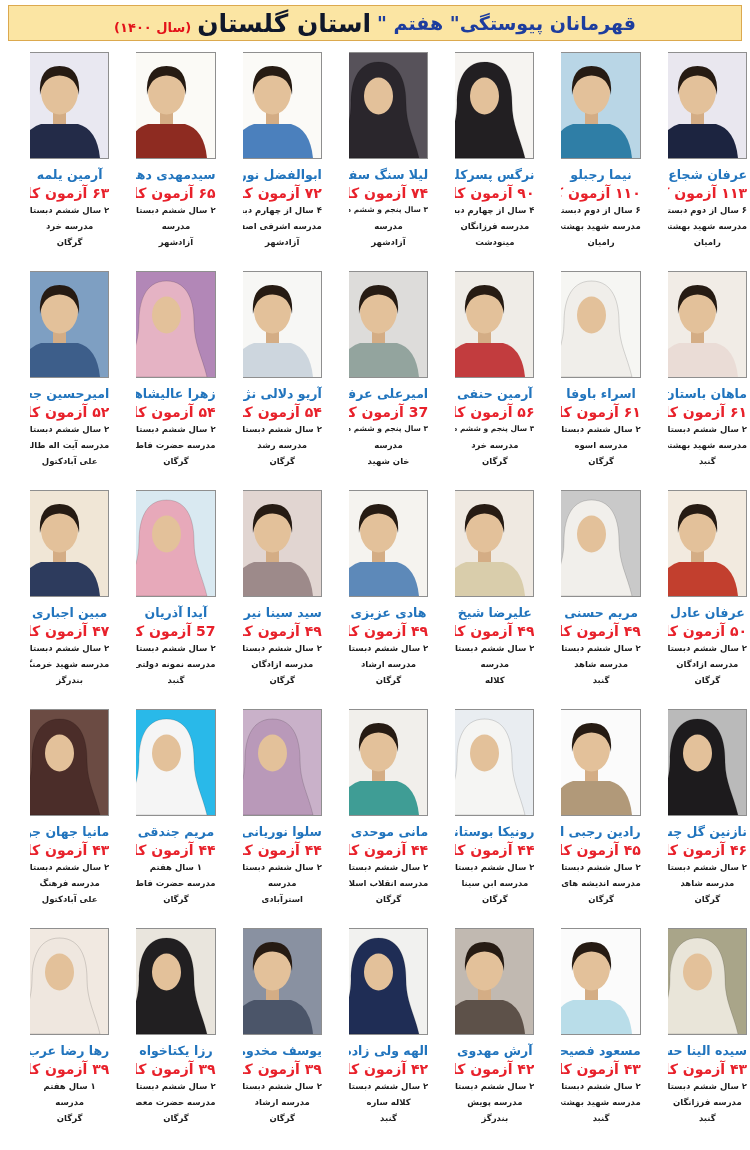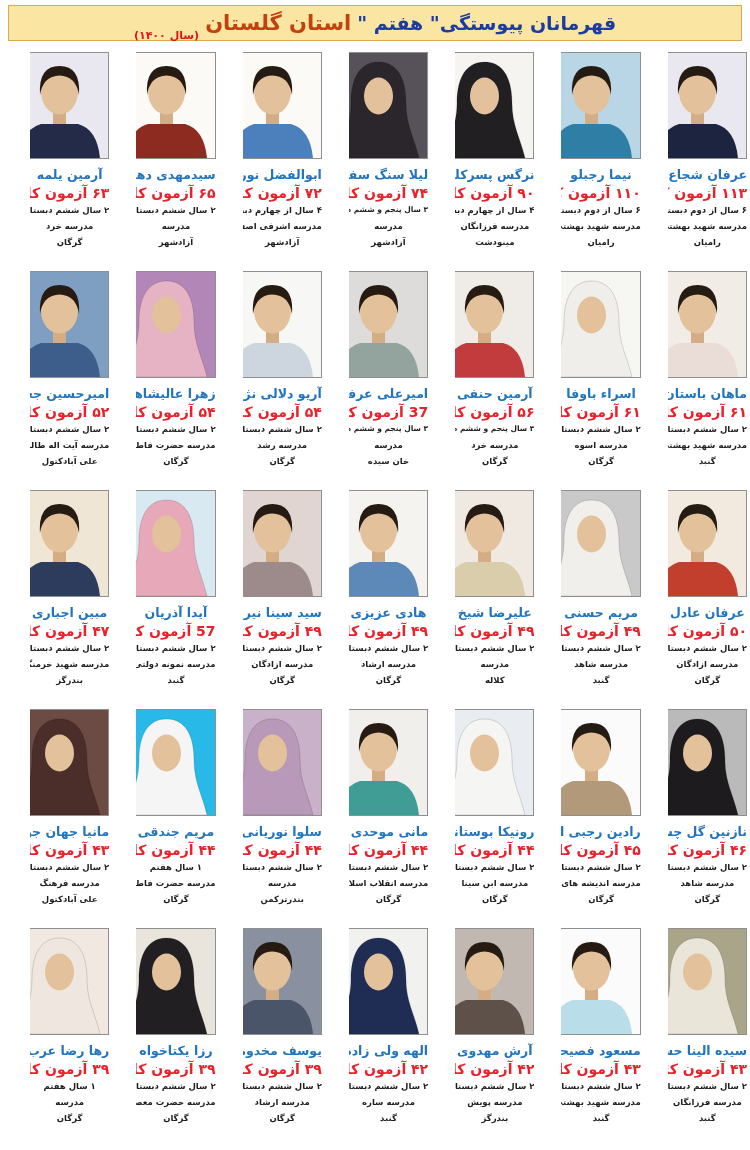--- a/index.html
+++ b/index.html
@@ -9,22 +9,22 @@
     direction:rtl;
   }
   .page{width:750px;height:1150px;position:relative;}
   .banner{
     margin:5px 8px 3px 8px;height:36px;
     background:#fbe5a3;border:1px solid #dca94e;
     display:flex;align-items:center;justify-content:center;
     gap:6px;box-sizing:border-box;
   }
   .banner .t-blue{color:#1d3d9e;font-weight:bold;font-size:19px;}
-  .banner .t-red{color:#c2410c;font-weight:bold;font-size:21px;}
-  .banner .t-year{color:#e31219;font-weight:bold;font-size:11px;position:relative;top:12px;}
+  .banner .t-red{color:#0f172a;font-weight:bold;font-size:25px;}
+  .banner .t-year{color:#e31219;font-weight:bold;font-size:13px;position:relative;top:4px;}
   .grid{
     display:grid;grid-template-columns:repeat(7,1fr);
     padding:2px 3px 0 3px;direction:rtl;
   }
   .card{
     height:219px;text-align:center;padding-top:6px;box-sizing:border-box;
     overflow:hidden;
     margin-left:27px;
   }
   .photo{
@@ -226,21 +226,21 @@
     <rect x="42" y="58" width="13" height="16" fill="#d4ad85"></rect>
     <path d="M8,105 Q11,76 30,71 L67,71 Q86,76 89,105 Z" fill="#93a49e"></path>
     <ellipse cx="48.5" cy="39" rx="18.5" ry="22.5" fill="#e3c19a"></ellipse>
     <path d="M29,42 Q27,13 48.5,13 Q70,13 68,42 Q65,23 48.5,22.5 Q32,23 29,42 Z" fill="#261b13"></path>
   </svg>
         </div>
     <div class="name">امیرعلی عرفان</div>
     <div class="tests">37 آزمون کانون</div>
     <div class="line l1" style="font-size: 7.5px;">۳ سال پنجم و ششم دبستان و هفتم</div>
     <div class="line l2">مدرسه</div>
-    <div class="line l3">خان سیده</div>
+    <div class="line l3">خان شهید</div>
   </div>
 
   <div class="card">
     <div class="photo">
           <svg width="97" height="105" viewBox="0 0 97 105" xmlns="http://www.w3.org/2000/svg">
     <rect width="97" height="105" fill="#f7f7f5"></rect>
     <rect x="42" y="58" width="13" height="16" fill="#d4ad85"></rect>
     <path d="M8,105 Q11,76 30,71 L67,71 Q86,76 89,105 Z" fill="#cdd6de"></path>
     <ellipse cx="48.5" cy="39" rx="18.5" ry="22.5" fill="#e3c19a"></ellipse>
     <path d="M29,42 Q27,13 48.5,13 Q70,13 68,42 Q65,23 48.5,22.5 Q32,23 29,42 Z" fill="#261b13"></path>
@@ -469,21 +469,21 @@
           <svg width="97" height="105" viewBox="0 0 97 105" xmlns="http://www.w3.org/2000/svg">
     <rect width="97" height="105" fill="#c9b1c9"></rect>
     <path d="M48.5,9 C26,9 21,32 21,50 C21,72 13,84 8,105 L89,105 C84,84 76,72 76,50 C76,32 71,9 48.5,9 Z" fill="#b999b9" stroke="rgba(0,0,0,0.14)" stroke-width="1"></path>
     <ellipse cx="48.5" cy="43" rx="14.5" ry="18.5" fill="#e3c19a"></ellipse>
   </svg>
         </div>
     <div class="name">سلوا نوریانی</div>
     <div class="tests">۴۴ آزمون کانون</div>
     <div class="line l1">۲ سال ششم دبستان و هفتم</div>
     <div class="line l2">مدرسه</div>
-    <div class="line l3">بندرترکمن</div>
+    <div class="line l3">استرآبادی</div>
   </div>
 
   <div class="card">
     <div class="photo">
           <svg width="97" height="105" viewBox="0 0 97 105" xmlns="http://www.w3.org/2000/svg">
     <rect width="97" height="105" fill="#29b9e9"></rect>
     <path d="M48.5,9 C26,9 21,32 21,50 C21,72 13,84 8,105 L89,105 C84,84 76,72 76,50 C76,32 71,9 48.5,9 Z" fill="#f5f5f5" stroke="rgba(0,0,0,0.14)" stroke-width="1"></path>
     <ellipse cx="48.5" cy="43" rx="14.5" ry="18.5" fill="#e3c19a"></ellipse>
   </svg>
         </div>
@@ -562,21 +562,21 @@
     <div class="photo">
           <svg width="97" height="105" viewBox="0 0 97 105" xmlns="http://www.w3.org/2000/svg">
     <rect width="97" height="105" fill="#f1f1ef"></rect>
     <path d="M48.5,9 C26,9 21,32 21,50 C21,72 13,84 8,105 L89,105 C84,84 76,72 76,50 C76,32 71,9 48.5,9 Z" fill="#1f2d55" stroke="rgba(0,0,0,0.14)" stroke-width="1"></path>
     <ellipse cx="48.5" cy="43" rx="14.5" ry="18.5" fill="#e3c19a"></ellipse>
   </svg>
         </div>
     <div class="name">الهه ولی زاده</div>
     <div class="tests">۴۲ آزمون کانون</div>
     <div class="line l1">۲ سال ششم دبستان و هفتم</div>
-    <div class="line l2">مدرسه ساره</div>
+    <div class="line l2">کلاله ساره</div>
     <div class="line l3">گنبد</div>
   </div>
 
   <div class="card">
     <div class="photo">
           <svg width="97" height="105" viewBox="0 0 97 105" xmlns="http://www.w3.org/2000/svg">
     <rect width="97" height="105" fill="#8991a1"></rect>
     <rect x="42" y="58" width="13" height="16" fill="#d4ad85"></rect>
     <path d="M8,105 Q11,76 30,71 L67,71 Q86,76 89,105 Z" fill="#4b5569"></path>
     <ellipse cx="48.5" cy="39" rx="18.5" ry="22.5" fill="#e3c19a"></ellipse>

